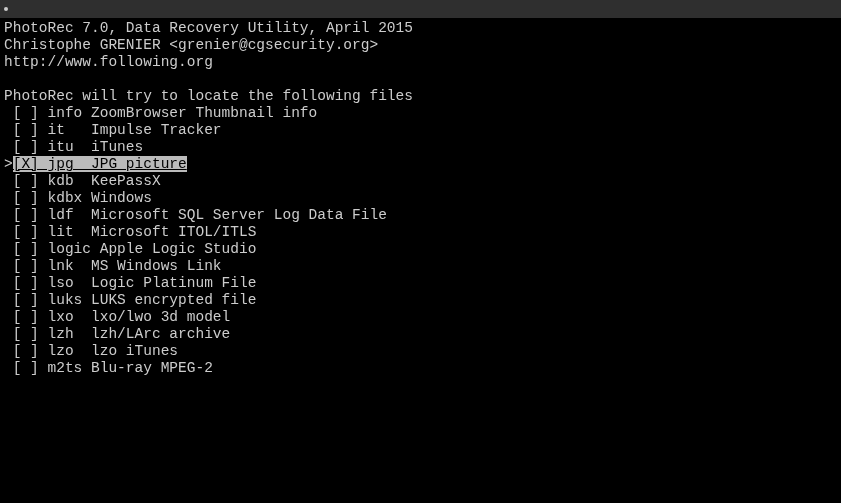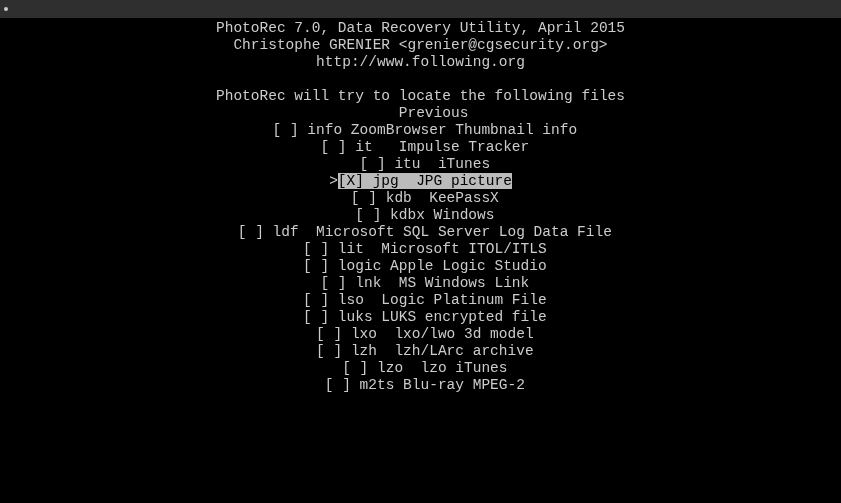--- a/index.html
+++ b/index.html
@@ -1,19 +1,18 @@
 <!DOCTYPE html>
 <html><head>
   <meta charset="utf-8">
   <style>
     * {
       margin: 0;
       padding: 0;
       box-sizing: border-box;
-      text-align: center;
     }
     body {
       background: #000;
       font-family: 'Courier New', Courier, monospace;
       font-size: 14.5px;
       line-height: 17px;
       color: #ccc;
       width: 841px;
       height: 503px;
       overflow: hidden;
@@ -34,20 +33,21 @@
     .terminal {
       padding: 2px 4px;
     }
     .line {
       white-space: pre;
       min-height: 17px;
     }
     .sel-mark {
       background: #bbb;
       color: #000;
+      text-decoration: underline;
     }
     .row {
       white-space: pre;
     }
     .cursor-prefix {
       display: inline;
     }
   </style>
 </head>
 <body>
@@ -55,21 +55,20 @@
 <div class="titlebar">
   <span class="dot"></span>
 </div>
 
 <div class="terminal">
   <div class="line">PhotoRec 7.0, Data Recovery Utility, April 2015</div>
   <div class="line">Christophe GRENIER &lt;grenier@cgsecurity.org&gt;</div>
   <div class="line">http://www.following.org</div>
   <div class="line"> </div>
   <div class="line">PhotoRec will try to locate the following files</div>
-  <div class="line">   Previous</div>
   <div id="items-container">
       <div class="row"> [ ] info ZoomBrowser Thumbnail info</div>
       <div class="row"> [ ] it   Impulse Tracker</div>
       <div class="row"> [ ] itu  iTunes</div>
       <div class="row"><span class="cursor-prefix">&gt;</span><span class="sel-mark">[X] jpg  JPG picture</span></div>
       <div class="row"> [ ] kdb  KeePassX</div>
       <div class="row"> [ ] kdbx Windows</div>
       <div class="row"> [ ] ldf  Microsoft SQL Server Log Data File</div>
       <div class="row"> [ ] lit  Microsoft ITOL/ITLS</div>
       <div class="row"> [ ] logic Apple Logic Studio</div>

